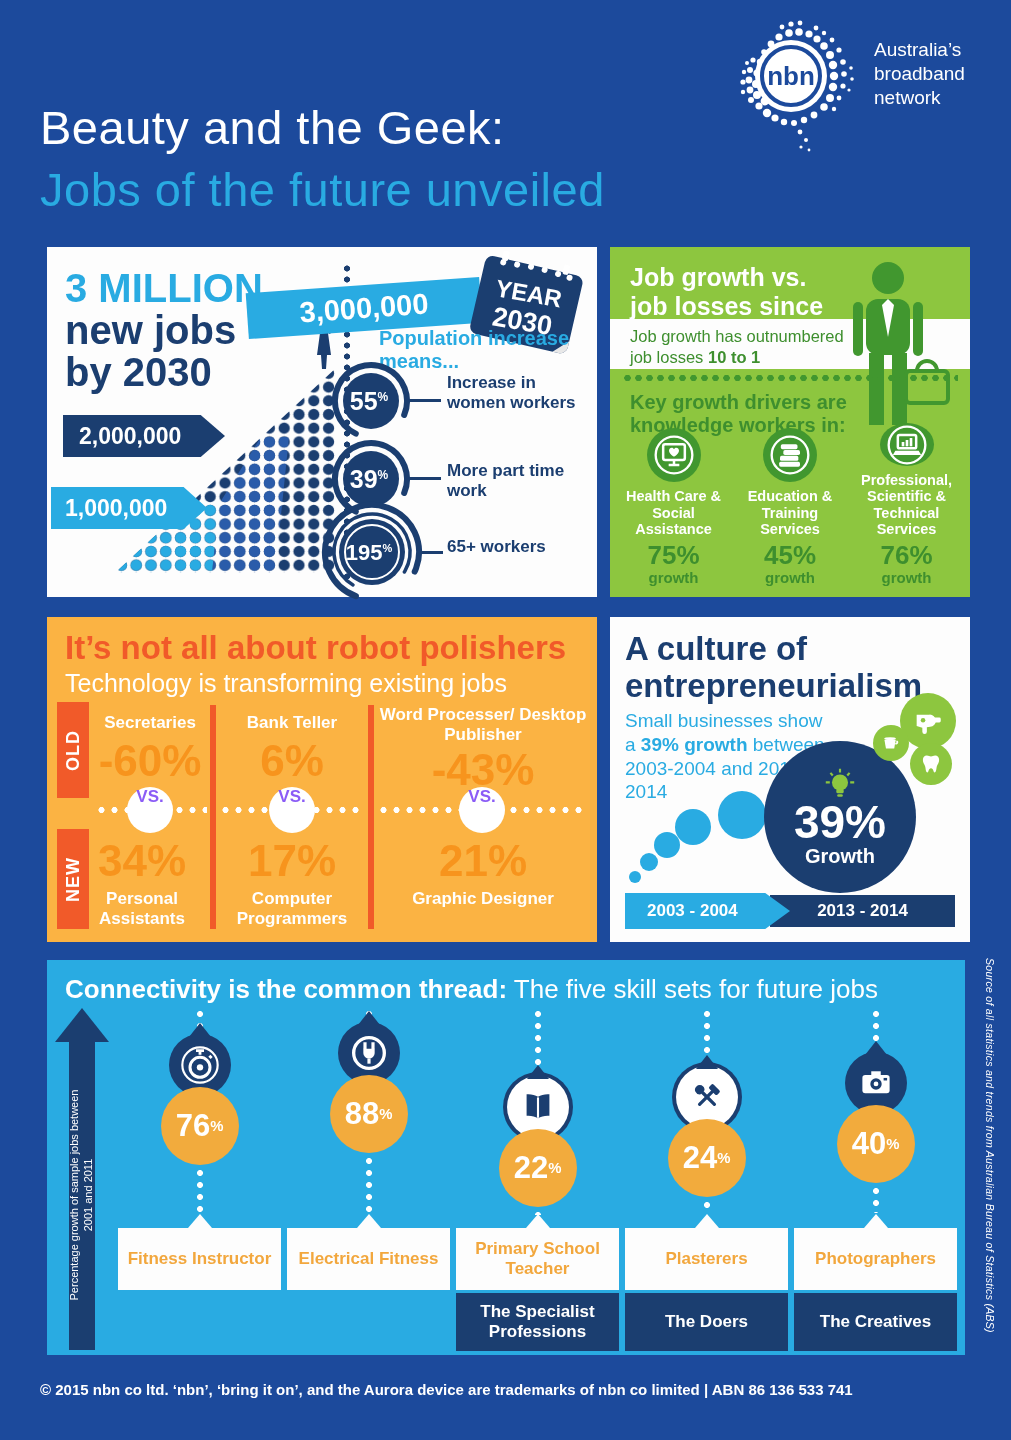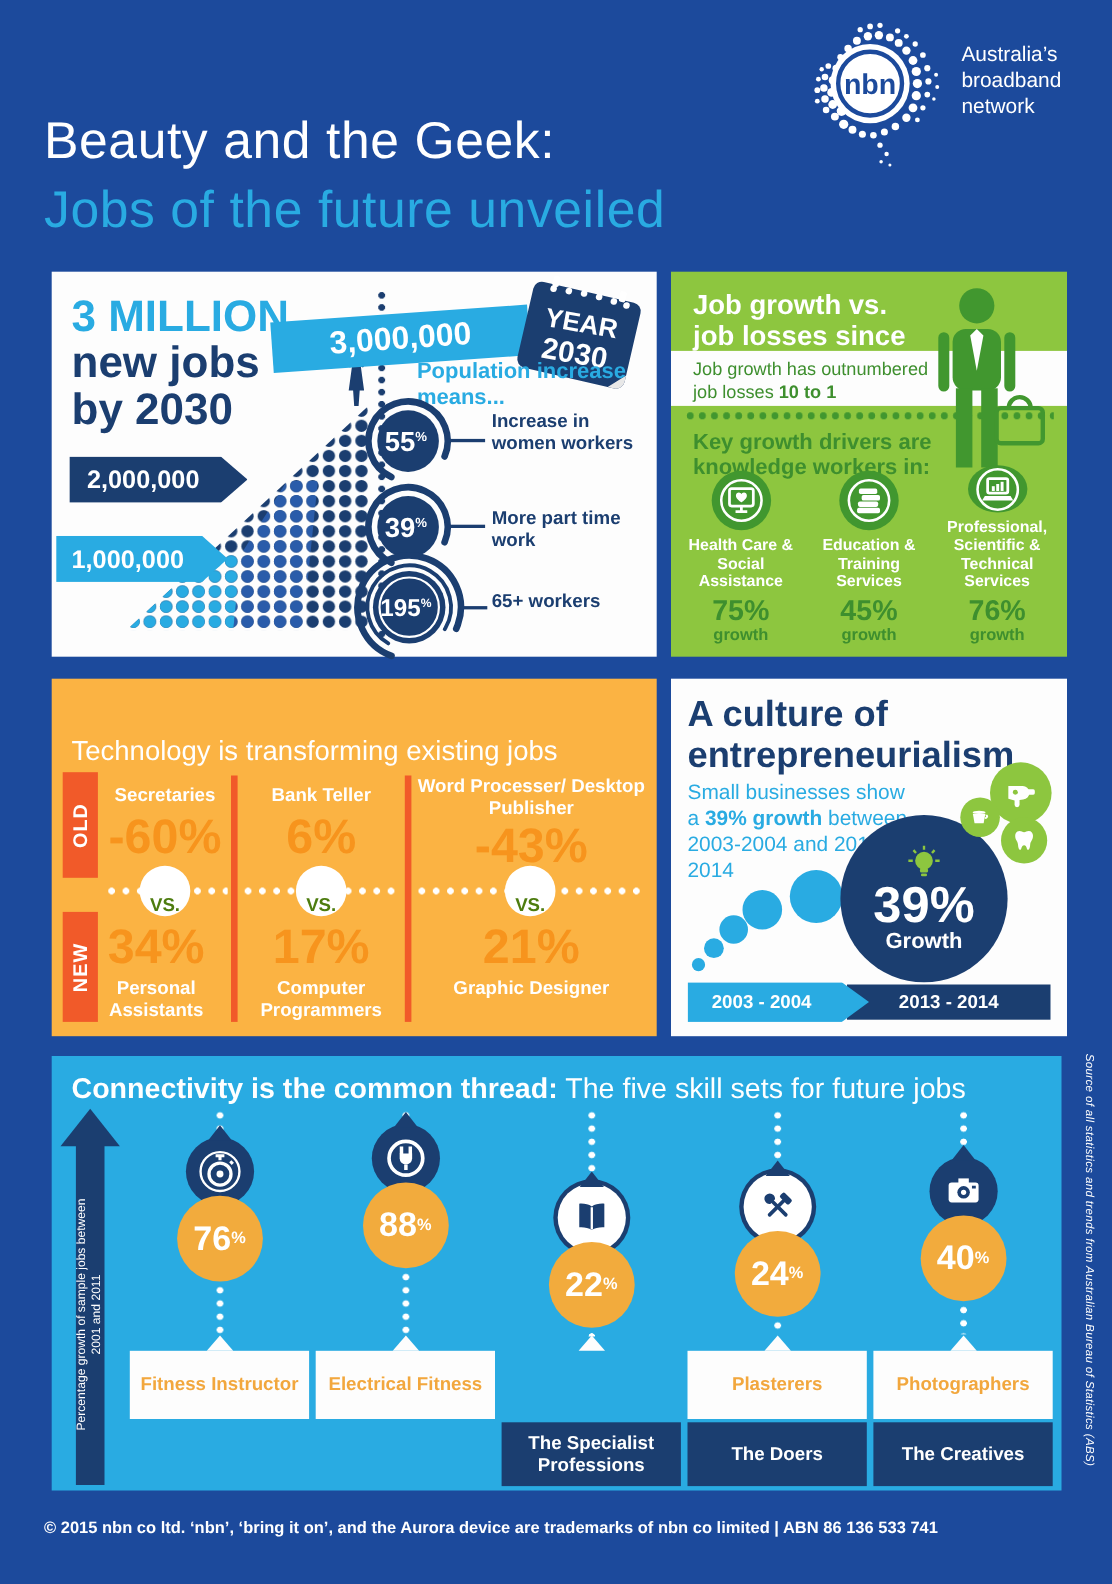--- a/index.html
+++ b/index.html
@@ -48,21 +48,21 @@
   
   .op{background:#FBB343;}
   .op-title{color:#F15A29;font-size:33px;font-weight:bold;}
   .op-sub{color:#fff;font-size:25px;}
   .rotbar{background:#F15A29;width:32px;display:flex;align-items:center;justify-content:center;}
   .rotbar span{transform:rotate(-90deg);color:#fff;font-weight:bold;font-size:18px;letter-spacing:1px;white-space:nowrap;}
   .divider{width:6px;background:#F15A29;}
   .rcol{position:absolute;text-align:center;}
   .rjob{color:#fff;font-weight:bold;font-size:17px;line-height:1.15;}
   .rval{color:#F7941D;font-weight:bold;font-size:44px;line-height:1;}
-  .vs-circ{position:absolute;width:46px;height:46px;border-radius:50%;background:#fff;display:flex;align-items:flex-end;justify-content:center;color:#4d7c0f;font-weight:bold;font-size:17px;}
+  .vs-circ{position:absolute;width:46px;height:46px;border-radius:50%;background:#fff;display:flex;align-items:flex-start;justify-content:center;color:#8b5cf6;font-weight:bold;font-size:17px;}
 
   
   .cu-title{color:#1B3E70;font-size:33px;font-weight:bold;line-height:1.12;}
   .cu-desc{color:#29ABE2;font-size:19px;line-height:1.25;}
   .bub{position:absolute;border-radius:50%;background:#29ABE2;}
   .bigcirc{position:absolute;border-radius:50%;background:#1B3E70;display:flex;flex-direction:column;align-items:center;justify-content:center;}
   .greencirc{position:absolute;border-radius:50%;background:#8DC63F;display:flex;align-items:center;justify-content:center;}
 
   
   .sk{background:#29ABE2;}
@@ -326,20 +326,21 @@
             </svg>
         </div>
         <div class="lbl">Professional, Scientific &amp; Technical Services</div>
         <div class="val">76%</div>
         <div class="gw">growth</div>
       </div>
     </div>
   </div>
 
   <div class="panel op" style="left:47px;top:617px;width:550px;height:325px;">
+    <div class="abs op-title" style="left:18px;top:12px;">It’s not all about robot polishers</div>
     <div class="abs op-sub" style="left:18px;top:52px;">Technology is transforming existing jobs</div>
 
     <div class="abs rotbar" style="left:10px;top:85px;height:96px;">
         <span>OLD</span>
       </div>
     <div class="abs rotbar" style="left:10px;top:212px;height:100px;">
         <span>NEW</span>
       </div>
 
     <div class="abs divider" style="left:163px;top:88px;height:224px;"></div>
@@ -508,20 +509,23 @@
             <path d="M12 5.2C10 3.8 7.2 3.3 4.4 3.5v14.3c2.8-.2 5.6.3 7.6 1.7 2-1.4 4.8-1.9 7.6-1.7V3.5C16.8 3.3 14 3.8 12 5.2z" fill="#1B3E70"></path>
             <path d="M12 5.6v13.6" stroke="#fff" stroke-width="1.4"></path>
           </svg>
       </div>
       <div class="ycirc" style="top:169px;">
           <span>22</span>
           <sup class="pc">%</sup>
         </div>
       <div class="chain abs" style="left:50%;transform:translateX(-50%);top:249px;height:6px;"></div>
       <div class="notch"></div>
+      <div class="jobbox">
+          <span>Primary School Teacher</span>
+        </div>
       <div class="catbox">
           <span>The Specialist Professions</span>
         </div>
     </div>
 
     <div class="skcol" style="left:578px;">
       <div class="chain abs" style="left:50%;transform:translateX(-50%);top:48px;height:54px;"></div>
       <div class="badge light" style="top:106px;">
         <svg width="36" height="36" viewBox="0 0 24 24">
             <g fill="#1B3E70">

